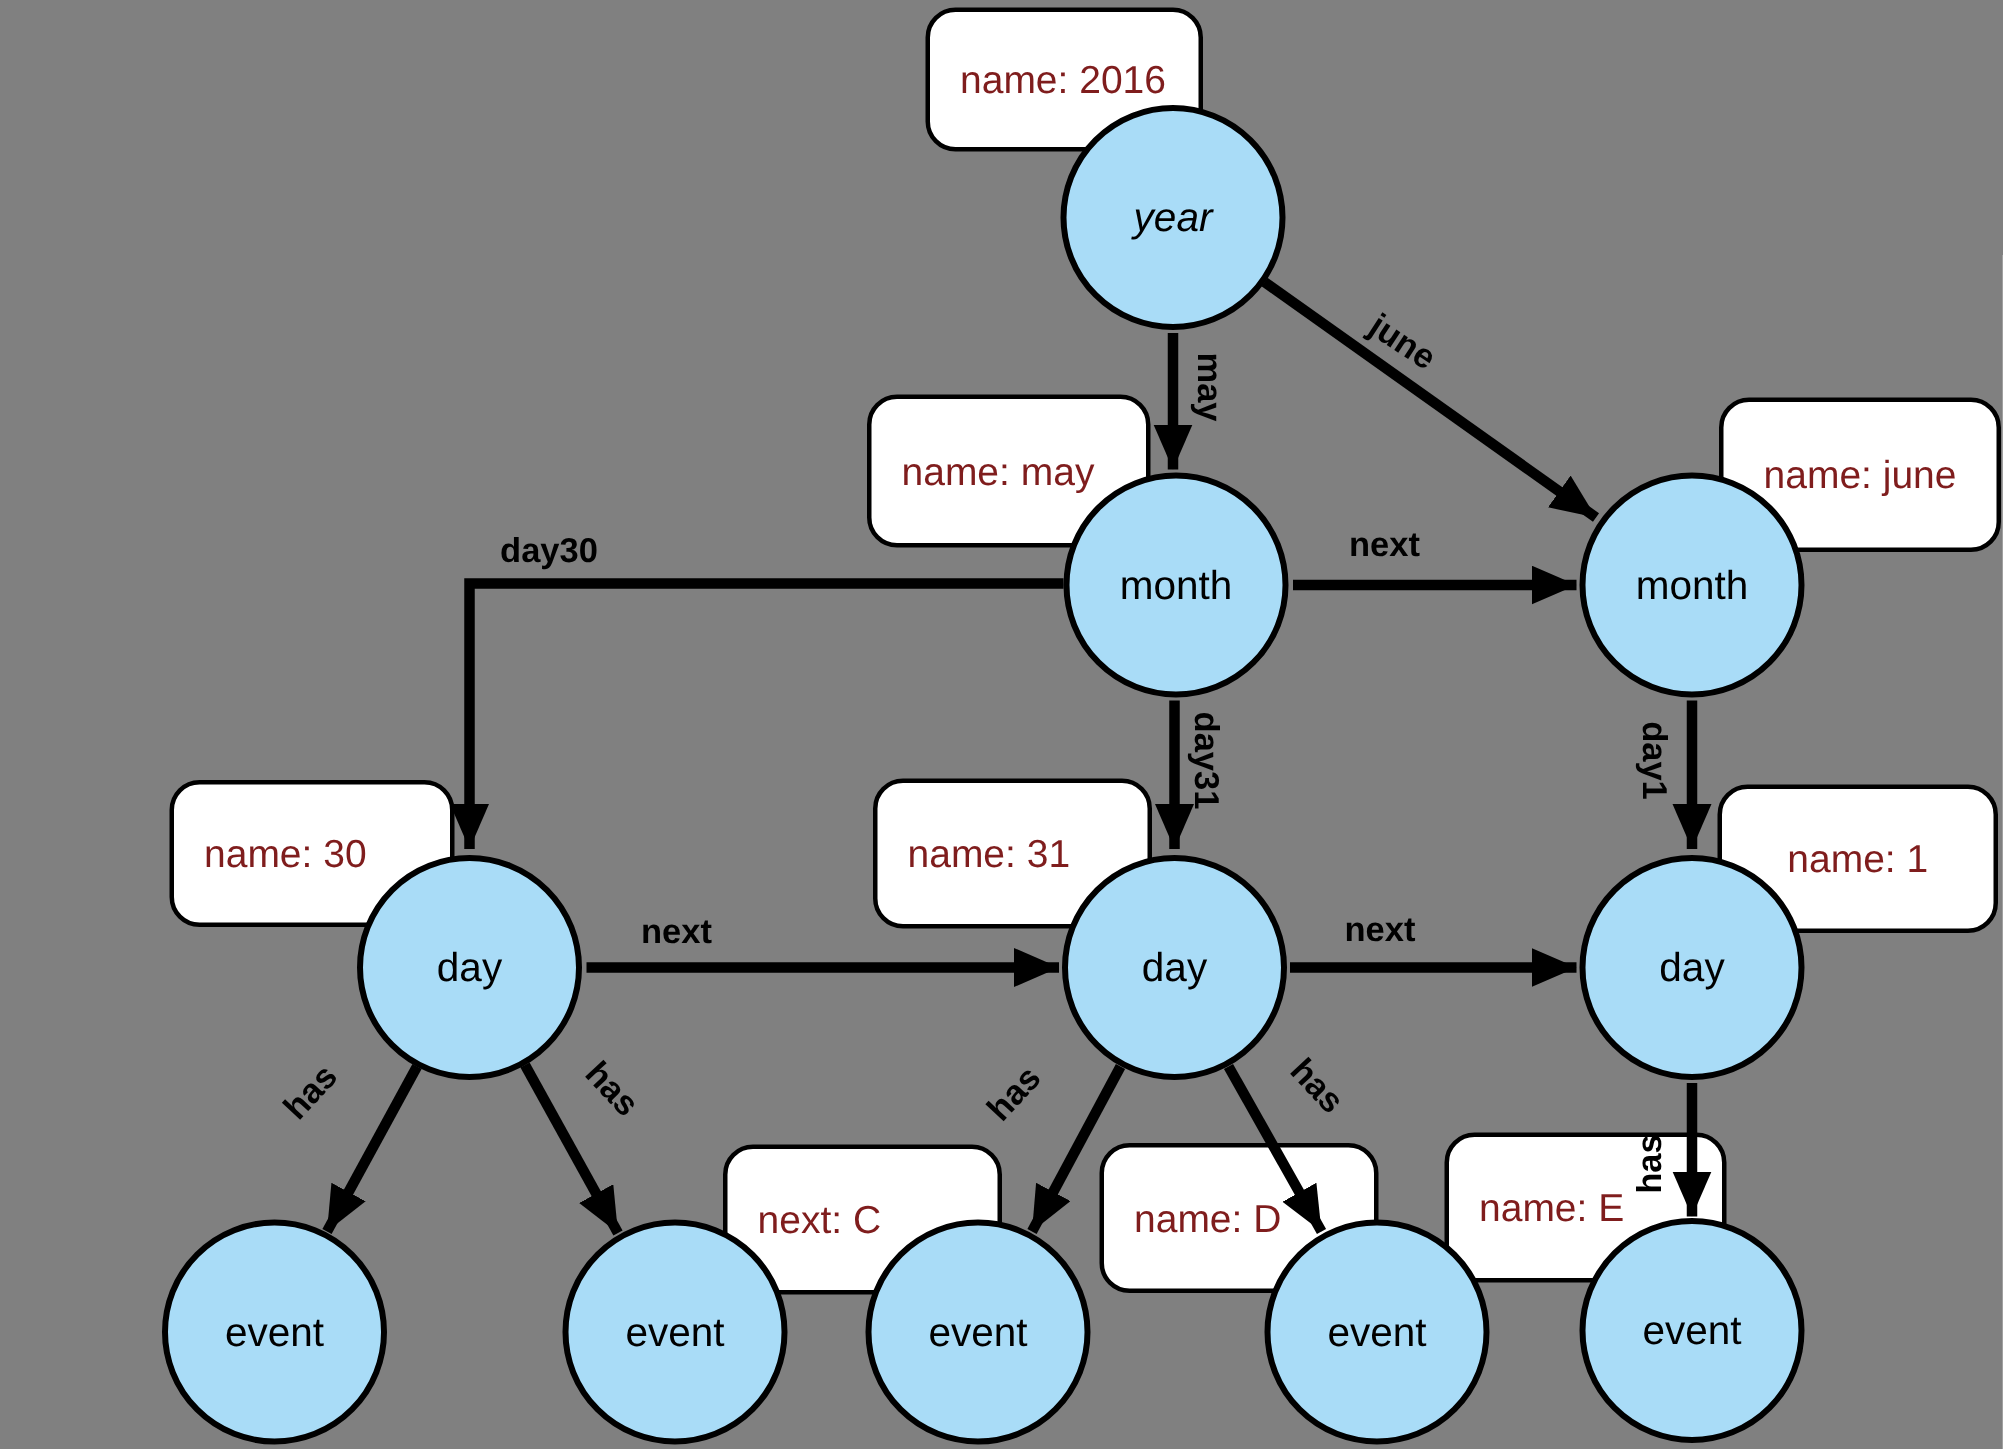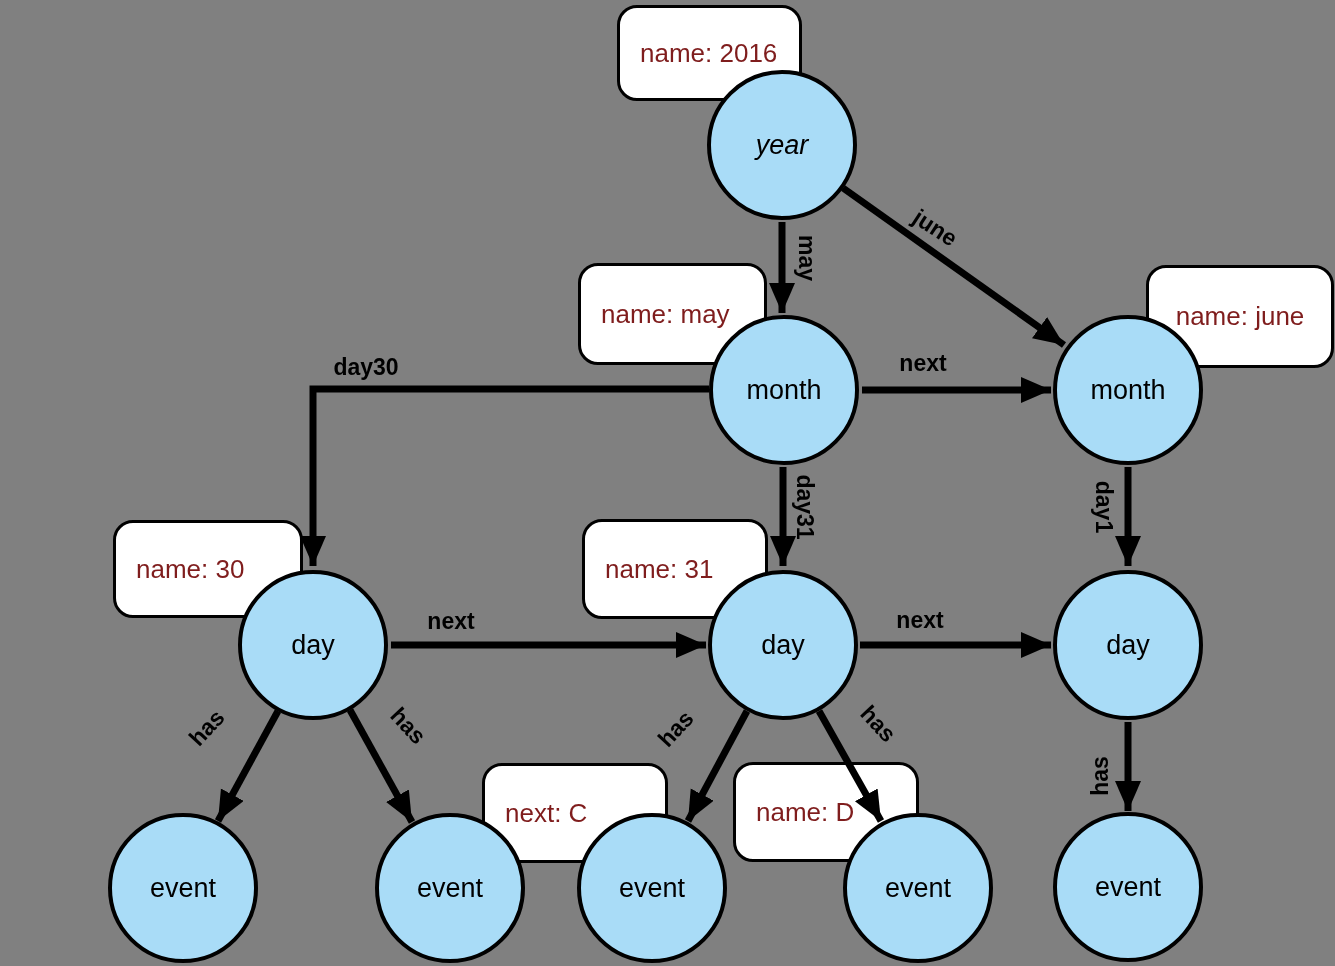--- a/index.html
+++ b/index.html
@@ -46,22 +46,24 @@
 </head>
 <body>
 
 <div class="canvas">
 
   <div class="nbox" style="left:617px;top:5px;width:185px;height:96px;">name: 2016</div>
   <div class="nbox center" style="left:1146px;top:265px;width:188px;height:103px;">name: june</div>
   <div class="nbox" style="left:578px;top:263px;width:189px;height:102px;">name: may</div>
   <div class="nbox" style="left:113px;top:520px;width:190px;height:98px;text-align:center;">name: 30</div>
   <div class="nbox" style="left:582px;top:519px;width:186px;height:100px;">name: 31</div>
+  <div class="nbox center" style="left:1145px;top:523px;width:187px;height:99px;">name: 1</div>
   <div class="nbox" style="left:482px;top:763px;width:186px;height:100px;">next: C</div>
   <div class="nbox" style="left:733px;top:762px;width:186px;height:100px;">name: D</div>
+  <div class="nbox" style="left:963px;top:755px;width:188px;height:100px;">name: E</div>
 
   <svg class="edges" width="1335" height="966" viewBox="0 0 1335 966">
     <defs>
       <marker id="arrowhead" markerUnits="userSpaceOnUse" markerWidth="32" markerHeight="28" refX="30" refY="13" orient="auto">
         <path d="M 0 0 L 30 13 L 0 26 Z"></path>
       </marker>
     </defs>
     <path class="edge" d="M 782 222 L 782 313" marker-end="url(#arrowhead)"></path>
     <path class="edge" d="M 843 188 L 1064 345" marker-end="url(#arrowhead)"></path>
     <path class="edge" d="M 862 390 L 1051 390" marker-end="url(#arrowhead)"></path>

